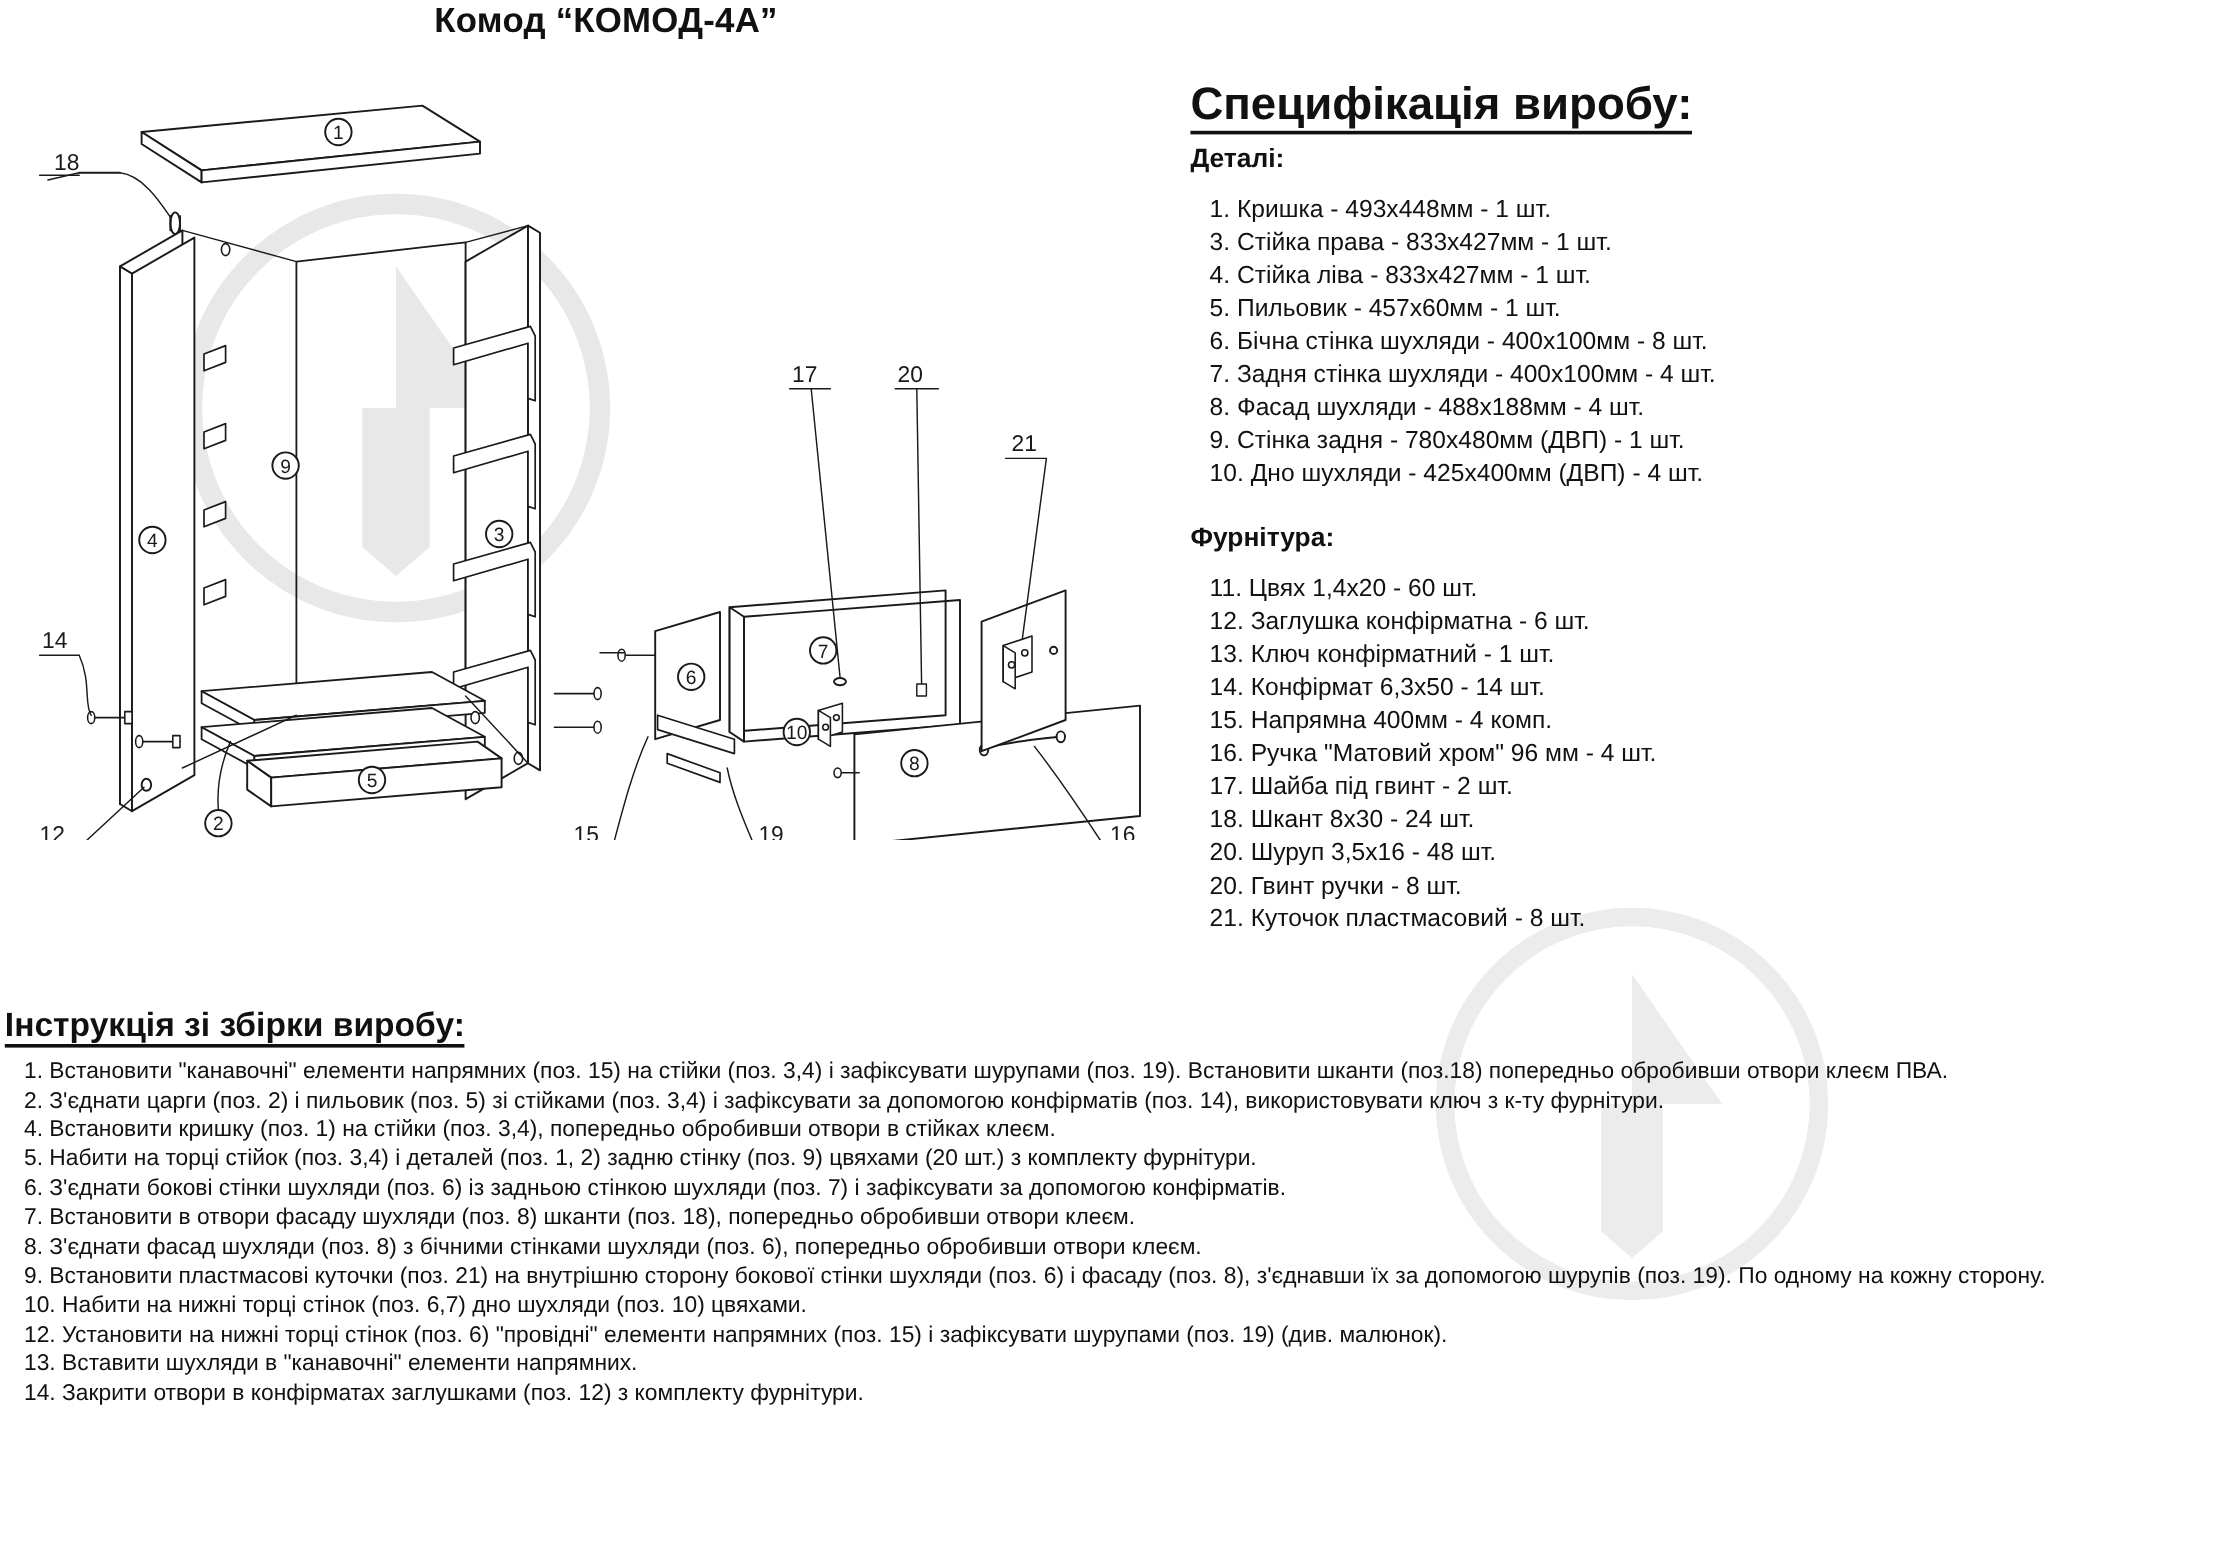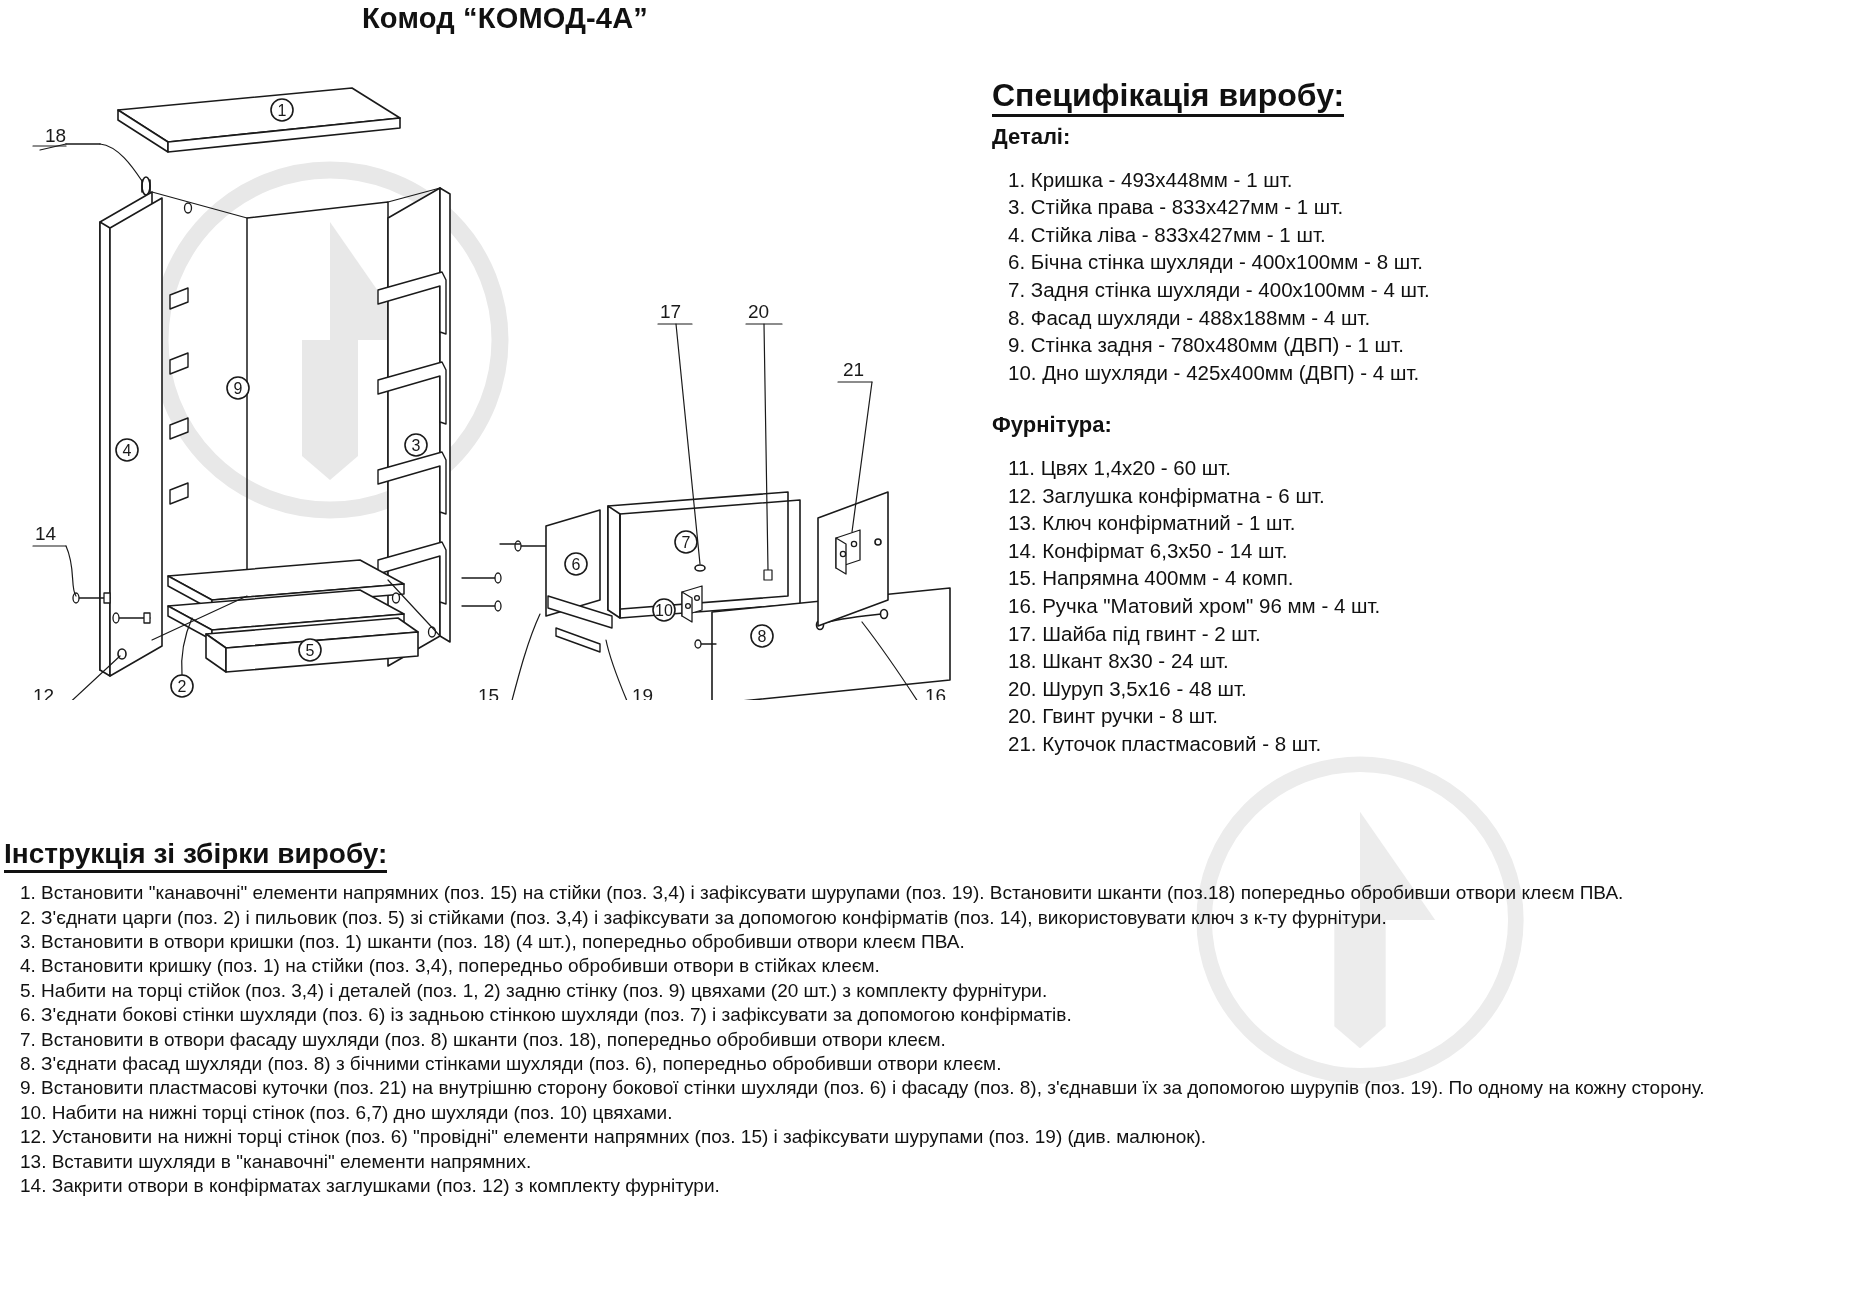--- a/index.html
+++ b/index.html
@@ -28,25 +28,25 @@
 
   
   #drawing{position:absolute;left:0;top:40px;width:985px;height:660px;z-index:2;}
   #drawing svg{display:block;}
 
   
   .spec{
     position:absolute;left:992px;top:62px;width:850px;z-index:3;
   }
   .spec-title{
-    font-size:32px;font-weight:bold;
+    font-size:38px;font-weight:bold;
     border-bottom:3px solid #111;
     display:inline-block;
     line-height:1.12;
-    margin:16px 0 4px 0;
+    margin:4px 0 4px 0;
     padding-bottom:0px;
   }
   .sub-head{
     font-size:22px;font-weight:bold;margin:3px 0 1px 0;line-height:1.18;
   }
   .sub-head.gap{margin-top:26px;}
   .spec ul{list-style:none;margin:16px;padding:0;}
   .spec li{
     font-size:20.5px;line-height:1.345;white-space:nowrap;
   }
@@ -267,20 +267,21 @@
   </svg>
   </div>
 
   <section class="spec">
     <div class="spec-title">Специфікація виробу:</div>
     <div class="sub-head">Деталі:</div>
     <ul>
       <li>1. Кришка - 493х448мм - 1 шт.</li>
       <li>3. Стійка права - 833х427мм - 1 шт.</li>
       <li>4. Стійка ліва - 833х427мм - 1 шт.</li>
+      <li>5. Пильовик - 457х60мм - 1 шт.</li>
       <li>6. Бічна стінка шухляди - 400х100мм - 8 шт.</li>
       <li>7. Задня стінка шухляди - 400х100мм - 4 шт.</li>
       <li>8. Фасад шухляди - 488х188мм - 4 шт.</li>
       <li>9. Стінка задня - 780х480мм (ДВП) - 1 шт.</li>
       <li>10. Дно шухляди - 425х400мм (ДВП) - 4 шт.</li>
     </ul>
     <div class="sub-head gap">Фурнітура:</div>
     <ul>
       <li>11. Цвях 1,4х20 - 60 шт.</li>
       <li>12. Заглушка конфірматна - 6 шт.</li>
@@ -294,21 +295,20 @@
       <li>20. Гвинт ручки - 8 шт.</li>
       <li>21. Куточок пластмасовий - 8 шт.</li>
     </ul>
   </section>
 
   <section class="instr">
     <div class="instr-title">Інструкція зі збірки виробу:</div>
     <ol>
       <li>1. Встановити "канавочні" елементи напрямних (поз. 15) на стійки (поз. 3,4) і зафіксувати шурупами (поз. 19). Встановити шканти (поз.18) попередньо обробивши отвори клеєм ПВА.</li>
       <li>2. З'єднати царги (поз. 2) і пильовик (поз. 5) зі стійками (поз. 3,4) і зафіксувати за допомогою конфірматів (поз. 14), використовувати ключ з к-ту фурнітури.</li>
-      <li>3. Встановити в отвори кришки (поз. 1) шканти (поз. 18) (4 шт.), попередньо обробивши отвори клеєм ПВА.</li>
       <li>4. Встановити кришку (поз. 1) на стійки (поз. 3,4), попередньо обробивши отвори в стійках клеєм.</li>
       <li>5. Набити на торці стійок (поз. 3,4) і деталей (поз. 1, 2) задню стінку (поз. 9) цвяхами (20 шт.) з комплекту фурнітури.</li>
       <li>6. З'єднати бокові стінки шухляди (поз. 6) із задньою стінкою шухляди  (поз. 7) і зафіксувати за допомогою конфірматів.</li>
       <li>7. Встановити в отвори фасаду шухляди (поз. 8) шканти (поз. 18), попередньо обробивши отвори клеєм.</li>
       <li>8. З'єднати фасад шухляди (поз. 8) з бічними стінками шухляди (поз. 6), попередньо обробивши отвори клеєм.</li>
       <li>9. Встановити пластмасові куточки (поз. 21) на внутрішню сторону бокової стінки шухляди (поз. 6) і фасаду (поз. 8), з'єднавши їх за допомогою шурупів (поз. 19). По одному на кожну сторону.</li>
       <li>10. Набити на нижні торці стінок (поз. 6,7) дно шухляди (поз. 10) цвяхами.</li>
       <li>12. Установити на нижні торці стінок (поз. 6) "провідні" елементи напрямних (поз. 15) і зафіксувати шурупами (поз. 19) (див. малюнок).</li>
       <li>13. Вставити шухляди в "канавочні" елементи напрямних.</li>
       <li>14. Закрити отвори в конфірматах заглушками (поз. 12) з комплекту фурнітури.</li>

